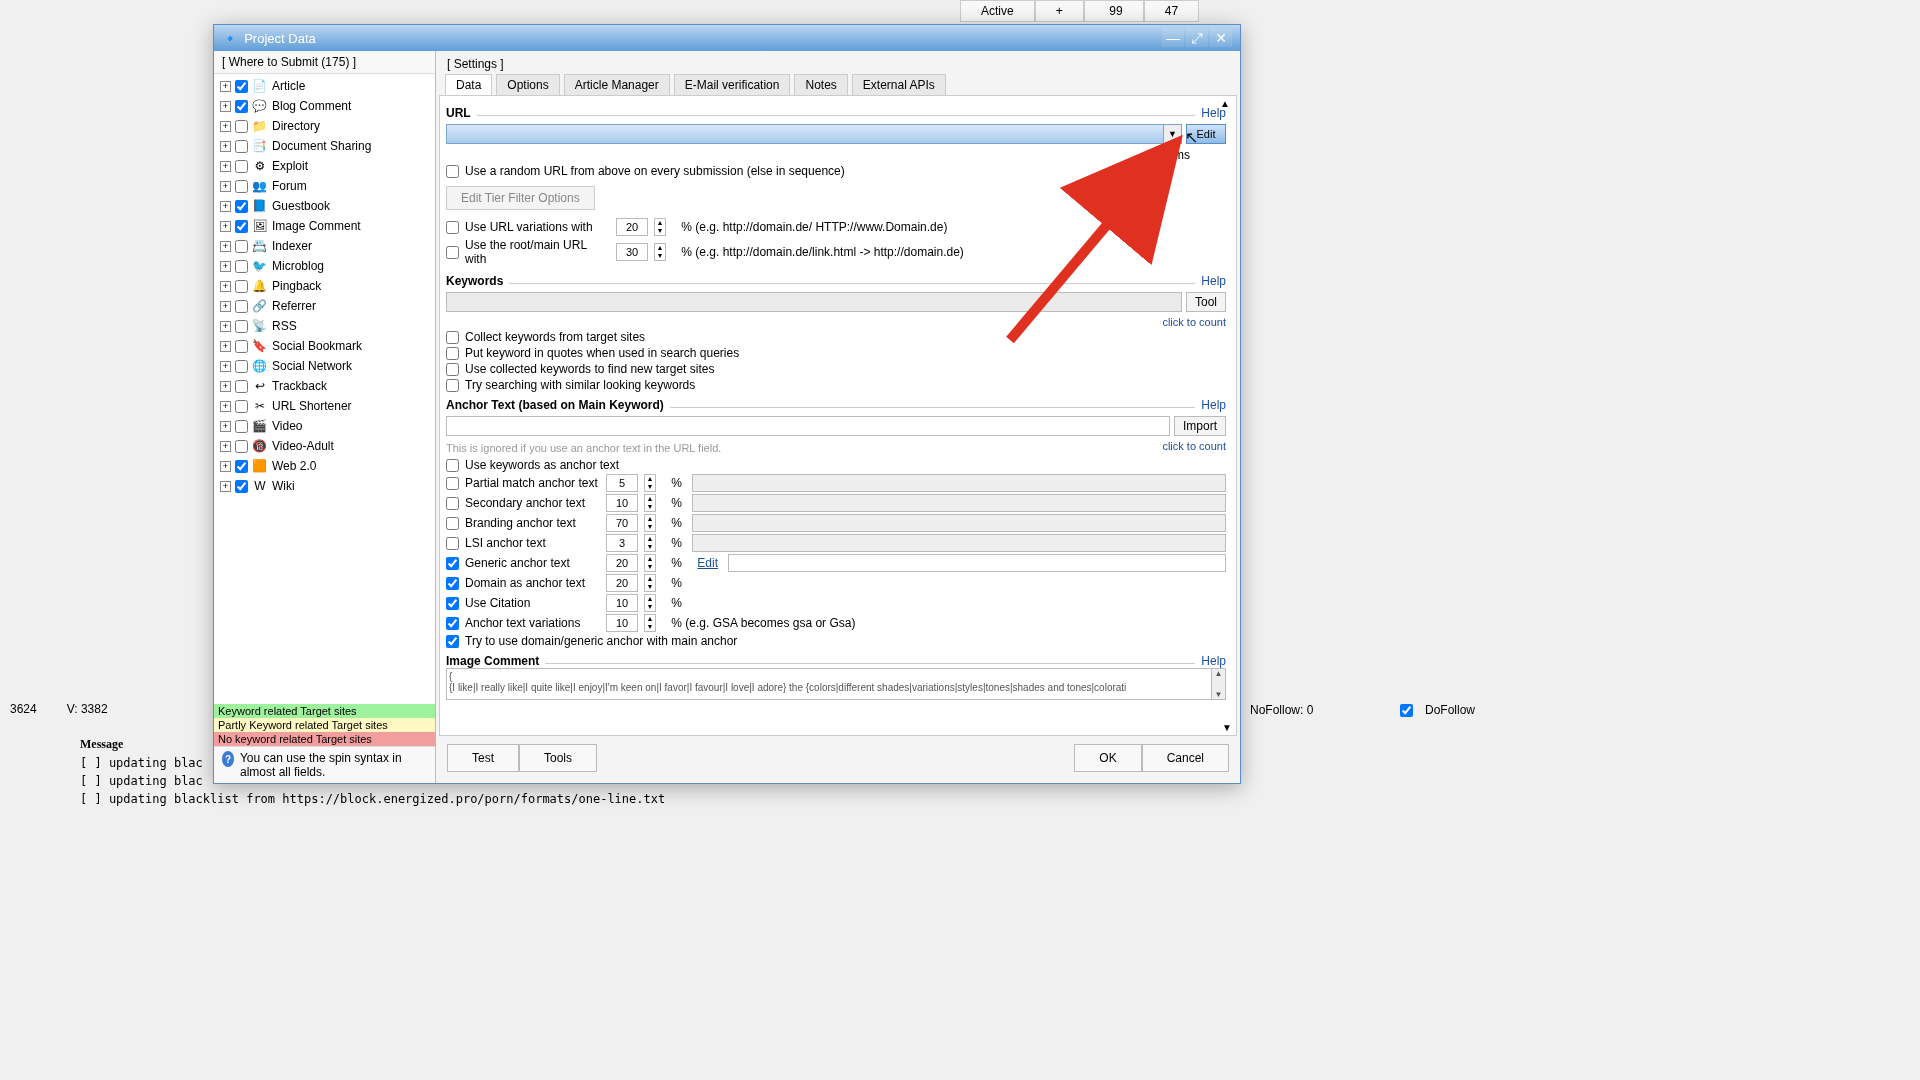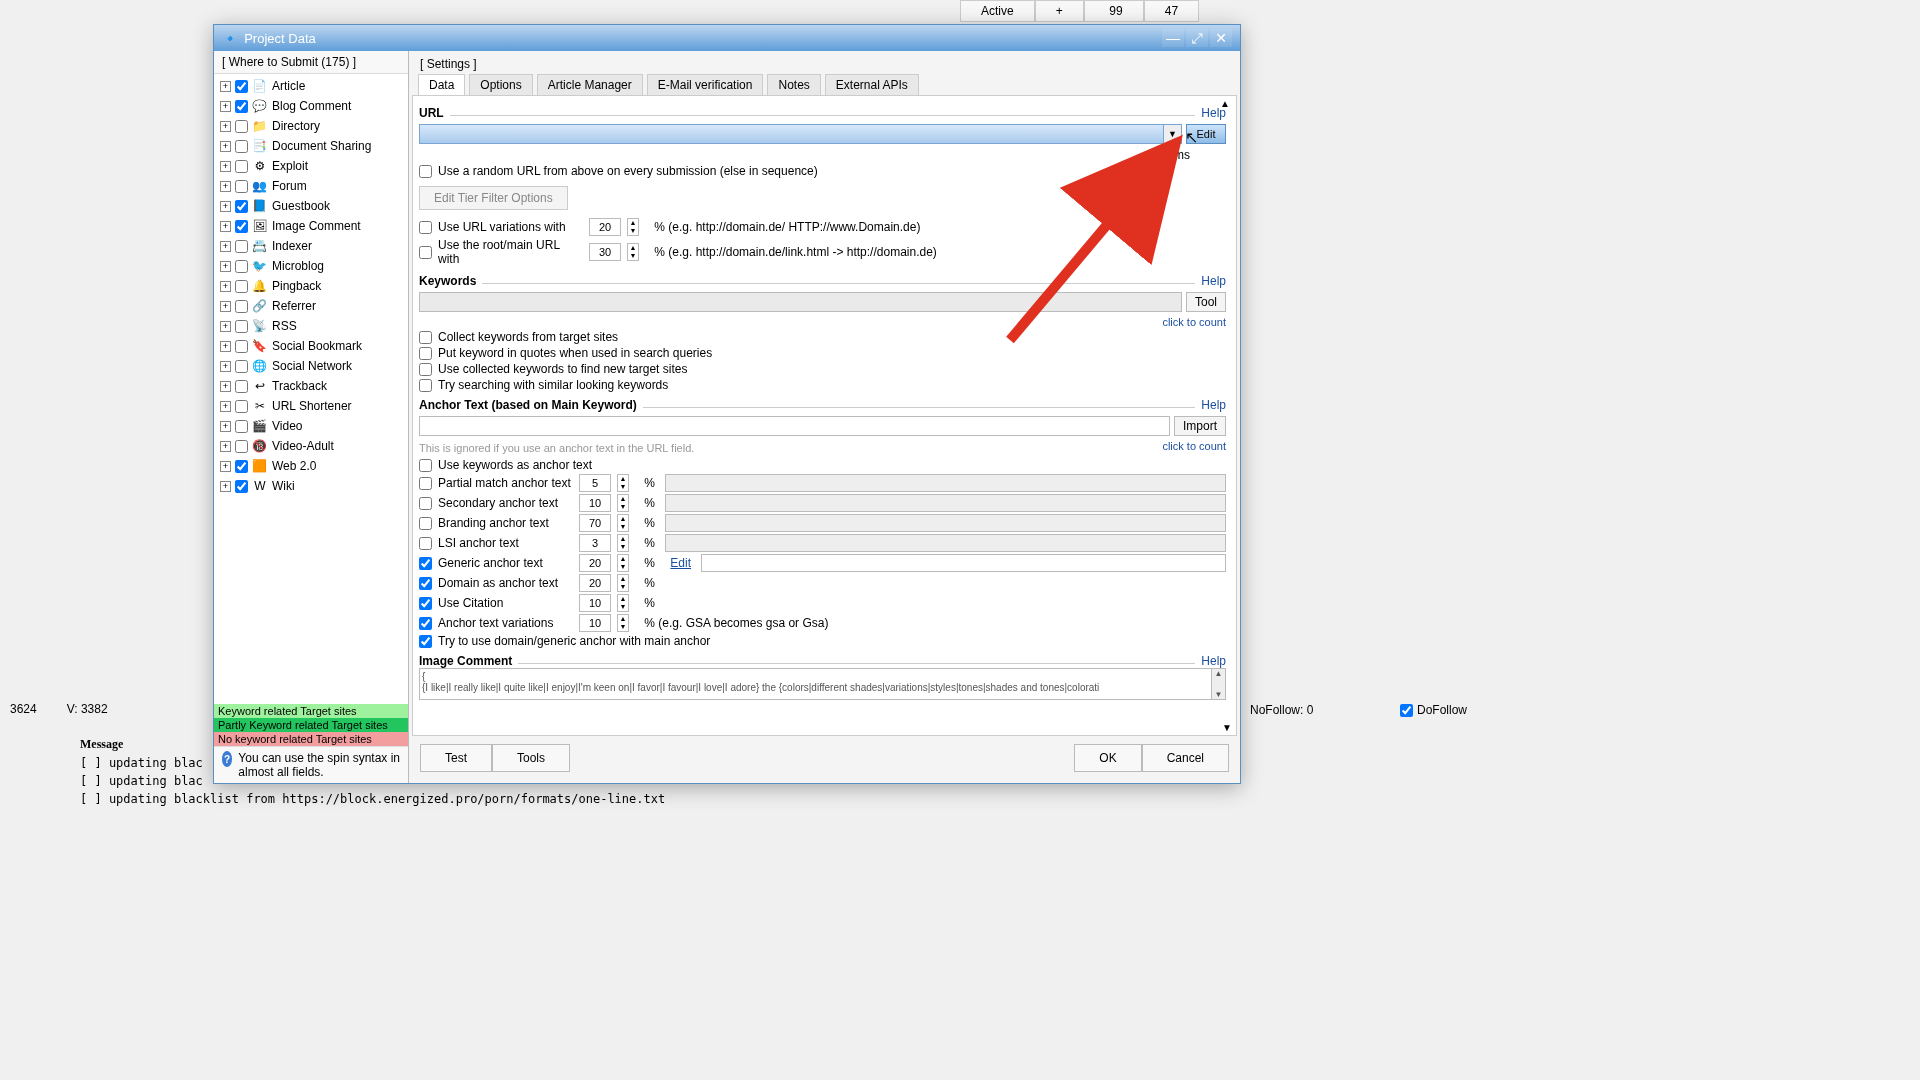--- a/index.html
+++ b/index.html
@@ -6,39 +6,39 @@
 body { font-family: "Segoe UI", Tahoma, sans-serif; font-size: 12px; background: #f0f0f0; color: #000; position: relative; width: 1920px; height: 1080px; overflow: hidden; }
 
 .bg-toolbar { position: absolute; top: 0; left: 960px; height: 22px; display: flex; gap: 0; }
 .bg-tab { padding: 3px 20px; border: 1px solid #ccc; background: #f8f8f8; }
 
 .bg-status { position: absolute; top: 700px; left: 0; font-size: 12px; }
 .bg-status-row { padding: 2px 10px; white-space: nowrap; }
 .bg-log { position: absolute; top: 735px; left: 80px; font-family: monospace; font-size: 12px; }
 .bg-log-row { padding: 2px 0; }
 .bg-nofollow { position: absolute; top: 703px; left: 1250px; }
-.bg-dofollow { position: absolute; top: 703px; left: 1400px; display: flex; align-items: center; gap: 4px; }
+.bg-dofollow { position: absolute; top: 703px; left: 1400px; display: flex; align-items: center; gap: 12px; }
 
 .dialog { position: absolute; left: 213px; top: 24px; width: 1028px; height: 760px; background: #f4f4f4; border: 1px solid #5a8fc4; box-shadow: 0 4px 20px rgba(0,0,0,0.3); }
 .titlebar { height: 26px; background: linear-gradient(to bottom, #bcd6f0 0%, #5f9dd8 100%); display: flex; align-items: center; padding: 0 8px; color: #fff; font-size: 13px; }
 .titlebar-icon { margin-right: 6px; }
 .titlebar-spacer { flex: 1; }
 .titlebar-btn { width: 22px; height: 18px; display:flex;align-items:center;justify-content:center; color:#fff; font-size:14px; margin-left:2px; background: rgba(255,255,255,0.1);}
 .dialog-body { display: flex; height: calc(100% - 26px); }
 
-.left-pane { width: 195px; border-right: 1px solid #bbb; display:flex; flex-direction:column; background:#fff; }
+.left-pane { width: 222px; border-right: 1px solid #bbb; display:flex; flex-direction:column; background:#fff; }
 .left-header { padding: 4px 8px; background: #f8f8f8; border-bottom: 1px solid #ddd; }
 .tree { flex:1; overflow:auto; padding: 2px 0; }
 .tree-row { display:flex; align-items:center; gap:4px; padding: 2px 6px; }
 .tree-expand { width:11px; height:11px; border:1px solid #888; display:inline-flex; align-items:center; justify-content:center; font-size:9px; line-height:1; background:#fff; }
 .tree-check { width:13px; height:13px; }
 .tree-icon { width:16px; height:16px; display:inline-flex; align-items:center; justify-content:center; font-size:12px; }
 .legend { font-size:11px; text-align:left; }
 .legend .g { background:#9ef29e; padding:1px 4px; }
-.legend .y { background:#22c55e; padding:1px 4px; }
+.legend .y { background:#fef9c3; padding:1px 4px; }
 .legend .r { background:#f29e9e; padding:1px 4px; }
 .hint { padding: 4px 8px; display:flex; gap:6px; align-items:flex-start; background:#f8f8f8; border-top:1px solid #ddd; }
 .hint-icon { width:16px; height:16px; border-radius:50%; background:#3a7bd5; color:#fff; display:flex; align-items:center; justify-content:center; font-size:10px; font-weight:bold; }
 
 .right-pane { flex:1; display:flex; flex-direction:column; padding: 3px; }
 .right-header { padding: 3px 8px; }
 .tabs { display:flex; gap:4px; padding: 0 6px; }
 .tab { padding: 3px 10px; background:#e8e8e8; border:1px solid #ccc; border-bottom:none; font-size:12px; }
 .tab.active { background:#fff; }
 .form-area { flex:1; border:1px solid #ccc; background:#fff; overflow:auto; position:relative; padding:6px 10px 6px 6px; }

